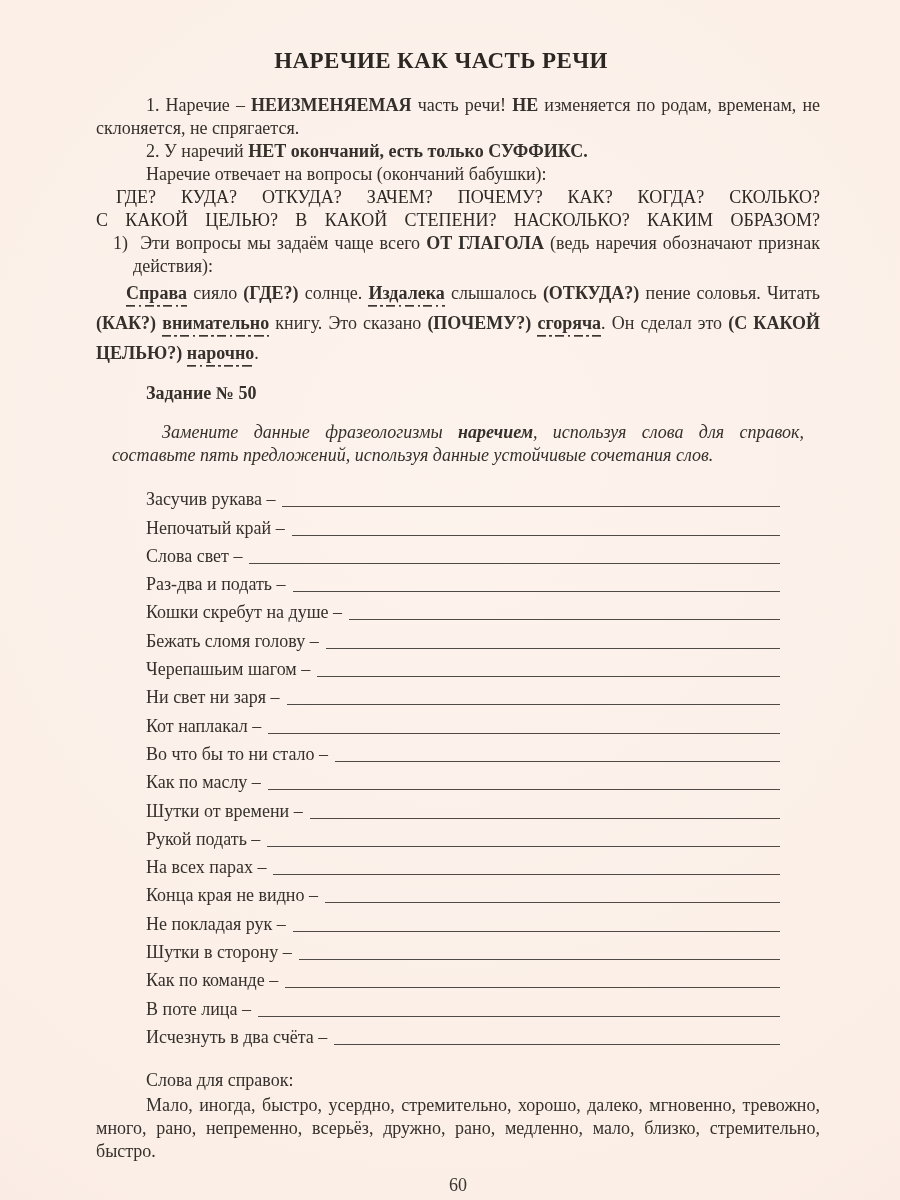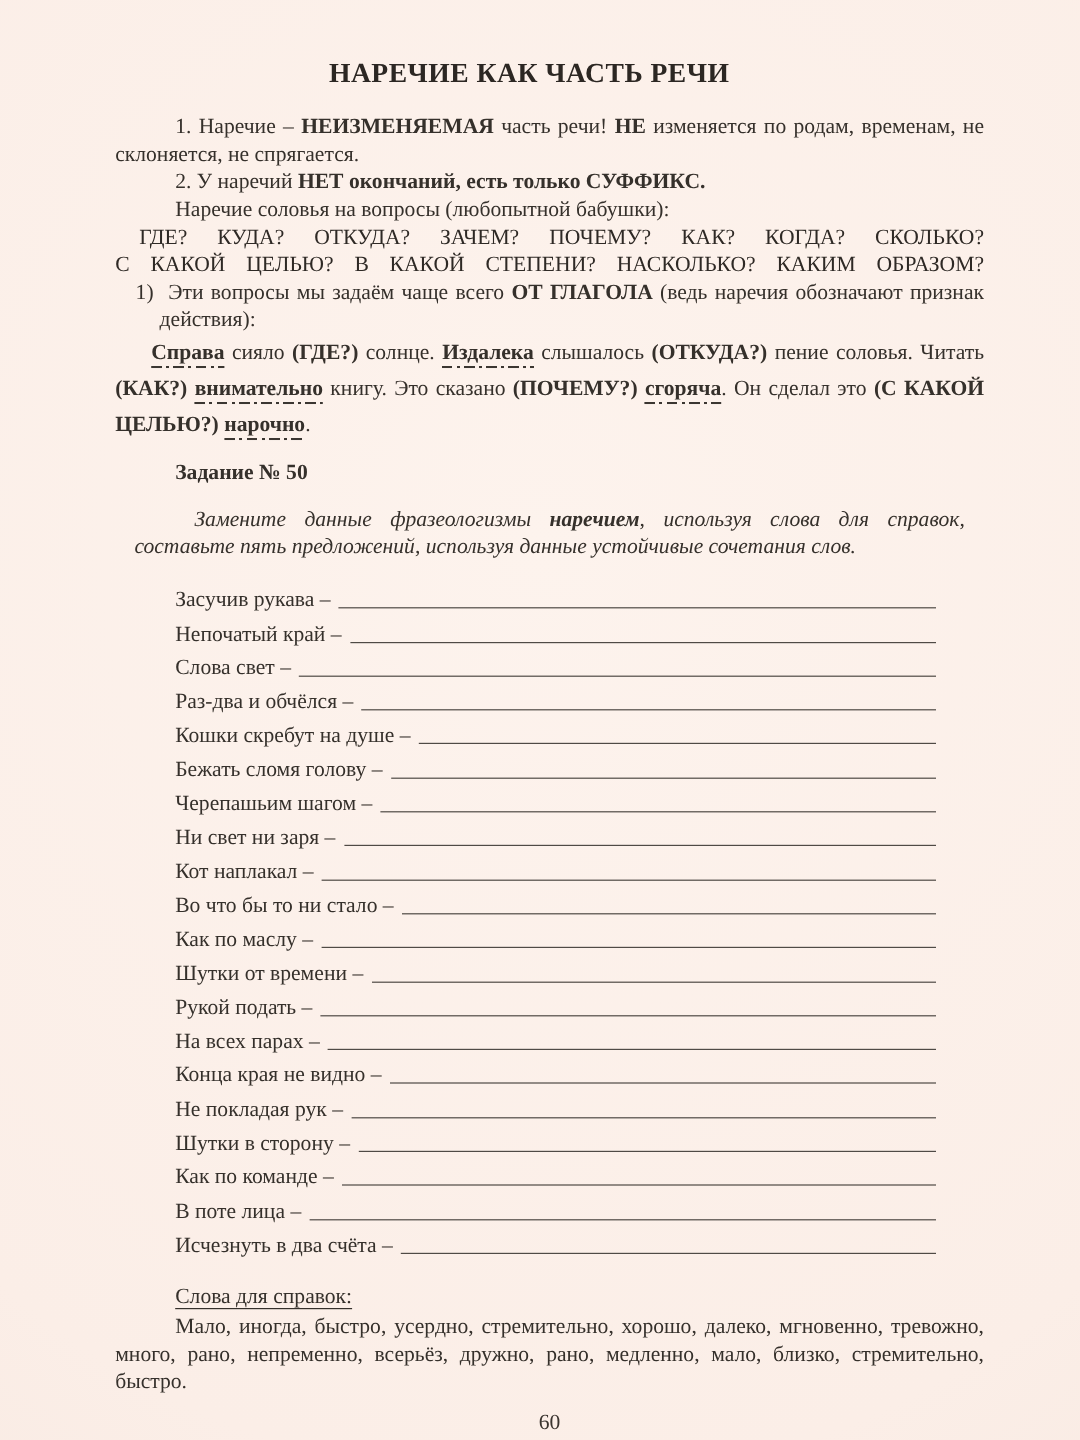--- a/index.html
+++ b/index.html
@@ -37,33 +37,33 @@
     background-position:left bottom;padding-bottom:4px;
   }
   .task-heading{font-size:18px;font-weight:bold;line-height:23px;margin:14px 0 0;text-indent:50px;}
   .instruction{margin:16px;}
   .worksheet{margin-top:16px;padding-left:50px;}
   .ws-row{display:flex;align-items:flex-end;height:28.3px;font-size:18px;font-family:Liberation Serif, serif;}
   .ws-label{white-space:nowrap;line-height:24px;}
   .fill-line{flex:1;margin-left:7px;margin-bottom:4px;margin-right:40px;border-bottom:1.8px solid #4f4a45;}
   .reference{margin-top:20px;}
   .ref-head{font-size:18px;line-height:23px;margin:0 0 2px;padding-left:50px;}
-  .ref-head span{text-decoration:underline;text-underline-offset:4px;}
+  .ref-head span{text-underline-offset:4px;}
   .page-num{font-size:18px;text-align:center;margin-top:12px;color:#3a342f;}
 </style>
 </head>
 <body>
 
 <div class="page">
 
   <h1 class="title">НАРЕЧИЕ КАК ЧАСТЬ РЕЧИ</h1>
 
   <p class="para ind"><span>1. Наречие – </span><span class="b">НЕИЗМЕНЯЕМАЯ</span><span> часть речи! </span><span class="b">НЕ</span><span> изменяется по родам, временам, не склоняется, не спрягается.</span></p>
   <p class="para ind"><span>2. У наречий </span><span class="b">НЕТ окончаний, есть только СУФФИКС.</span></p>
-  <p class="para ind"><span>Наречие соловья на вопросы (любопытной бабушки):</span></p>
+  <p class="para ind"><span>Наречие отвечает на вопросы (окончаний бабушки):</span></p>
 
   <p class="qline first">ГДЕ? КУДА? ОТКУДА? ЗАЧЕМ? ПОЧЕМУ? КАК? КОГДА? СКОЛЬКО?</p>
   <p class="qline">С КАКОЙ ЦЕЛЬЮ? В КАКОЙ СТЕПЕНИ? НАСКОЛЬКО? КАКИМ ОБРАЗОМ?</p>
 
   <p class="para numbered"><span>1)&nbsp; Эти вопросы мы задаём чаще всего </span><span class="b">ОТ ГЛАГОЛА</span><span> (ведь наречия обозначают при­знак действия):</span></p>
 
   <p class="para examples"><span class="b u-adv">Справа</span><span> сияло </span><span class="b">(ГДЕ?)</span><span> солнце. </span><span class="b u-adv">Издалека</span><span> слышалось </span><span class="b">(ОТКУДА?)</span><span> пение соловья. Читать </span><span class="b">(КАК?)</span><span> </span><span class="b u-adv">внимательно</span><span> книгу. Это сказано </span><span class="b">(ПОЧЕМУ?)</span><span> </span><span class="b u-adv">сгоряча</span><span>. Он сделал это </span><span class="b">(С КАКОЙ ЦЕЛЬЮ?)</span><span> </span><span class="b u-adv">нарочно</span><span>.</span></p>
 
   <p class="task-heading">Задание № 50</p>
   <p class="para ind instruction"><span class="i">Замените данные фразеологизмы </span><span class="b i">наречием</span><span class="i">, используя слова для справок, составьте пять предложений, используя данные устойчивые сочетания слов.</span></p>
@@ -75,21 +75,21 @@
       </div>
       <div class="ws-row">
         <span class="ws-label">Непочатый край –</span>
         <span class="fill-line"></span>
       </div>
       <div class="ws-row">
         <span class="ws-label">Слова свет –</span>
         <span class="fill-line"></span>
       </div>
       <div class="ws-row">
-        <span class="ws-label">Раз-два и обчёлся –</span>
+        <span class="ws-label">Раз-два и подать –</span>
         <span class="fill-line"></span>
       </div>
       <div class="ws-row">
         <span class="ws-label">Кошки скребут на душе –</span>
         <span class="fill-line"></span>
       </div>
       <div class="ws-row">
         <span class="ws-label">Бежать сломя голову –</span>
         <span class="fill-line"></span>
       </div>

